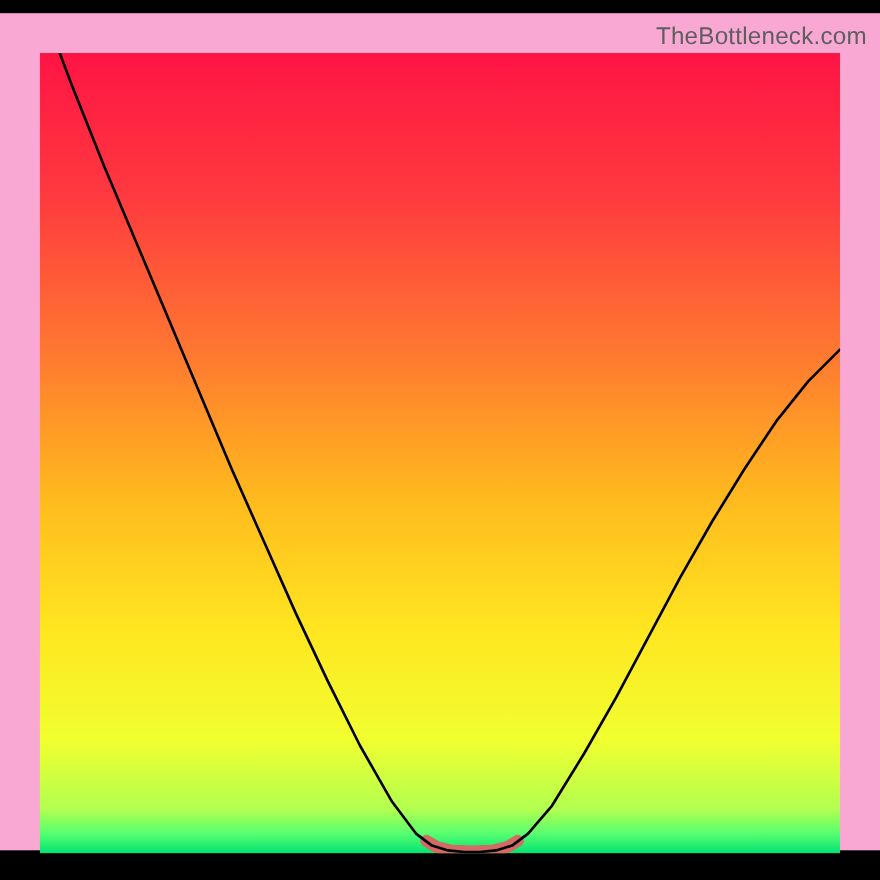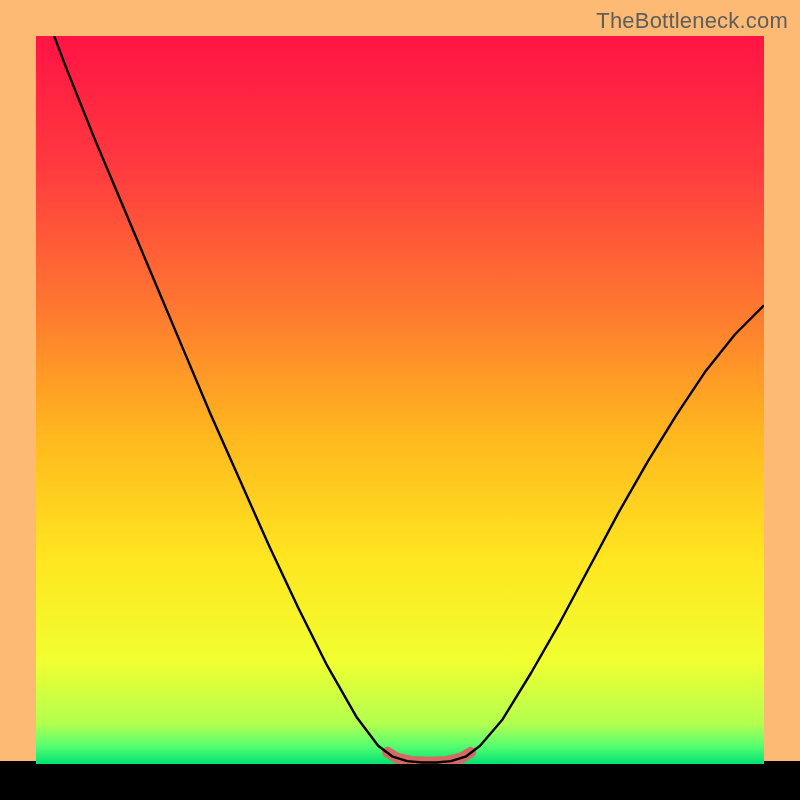--- a/index.html
+++ b/index.html
@@ -7,24 +7,24 @@
     padding: 0;
     width: 800px;
     height: 800px;
     background: #000;
     overflow: hidden;
     font-family: Arial, Helvetica, sans-serif;
   }
   .frame {
     position: absolute;
     left: 0;
-    top: 0;
+    top: 12px;
     width: 800px;
     height: 761px;
-    background: #fdba74;
+    background: #f9a8d4;
   }
   .plot {
     position: absolute;
     left: 36px;
     top: 36px;
     width: 728px;
     height: 728px;
     overflow: hidden;
   }
   .watermark {

